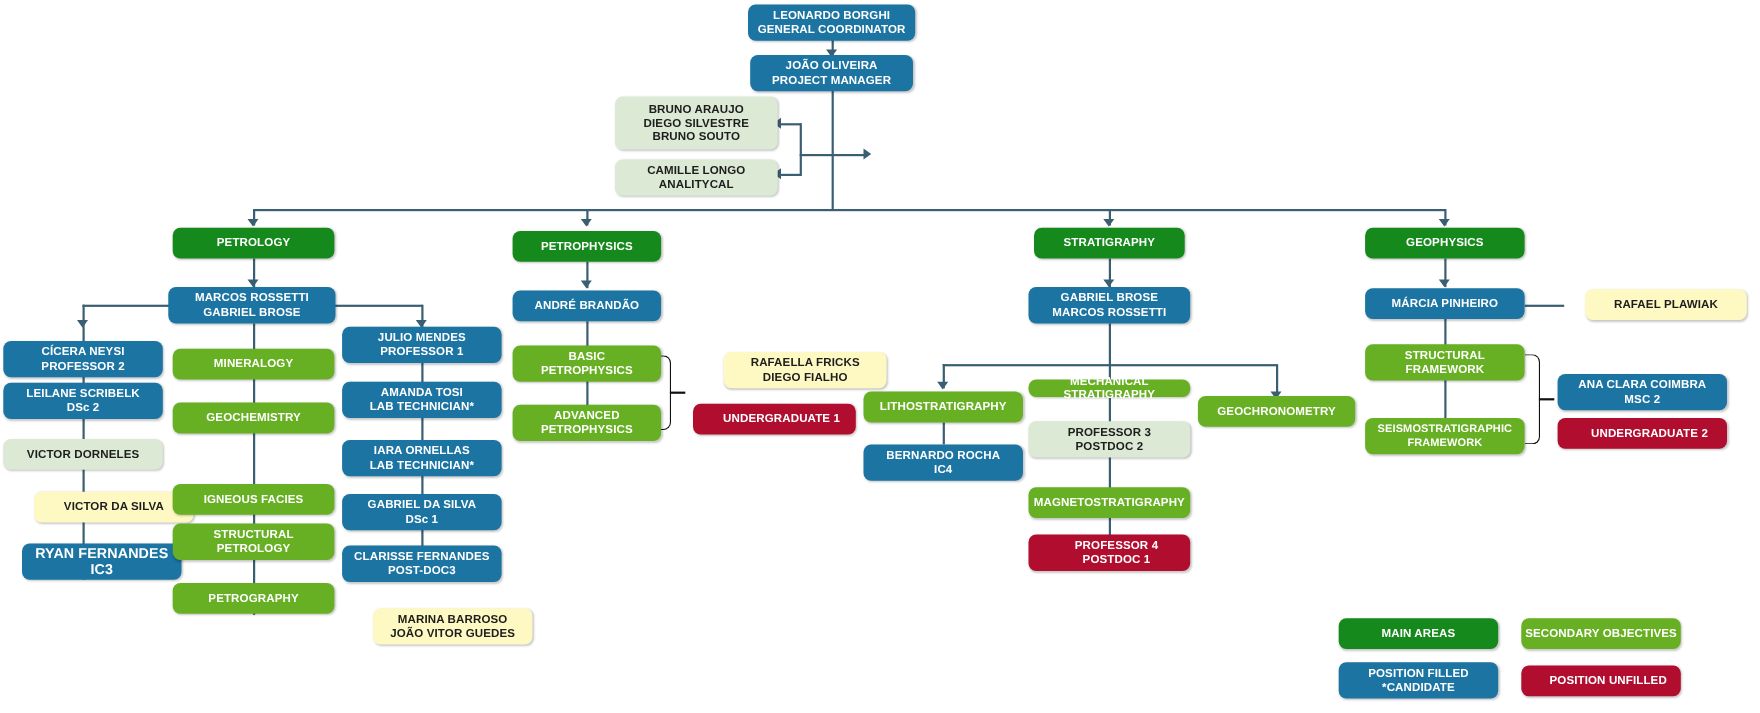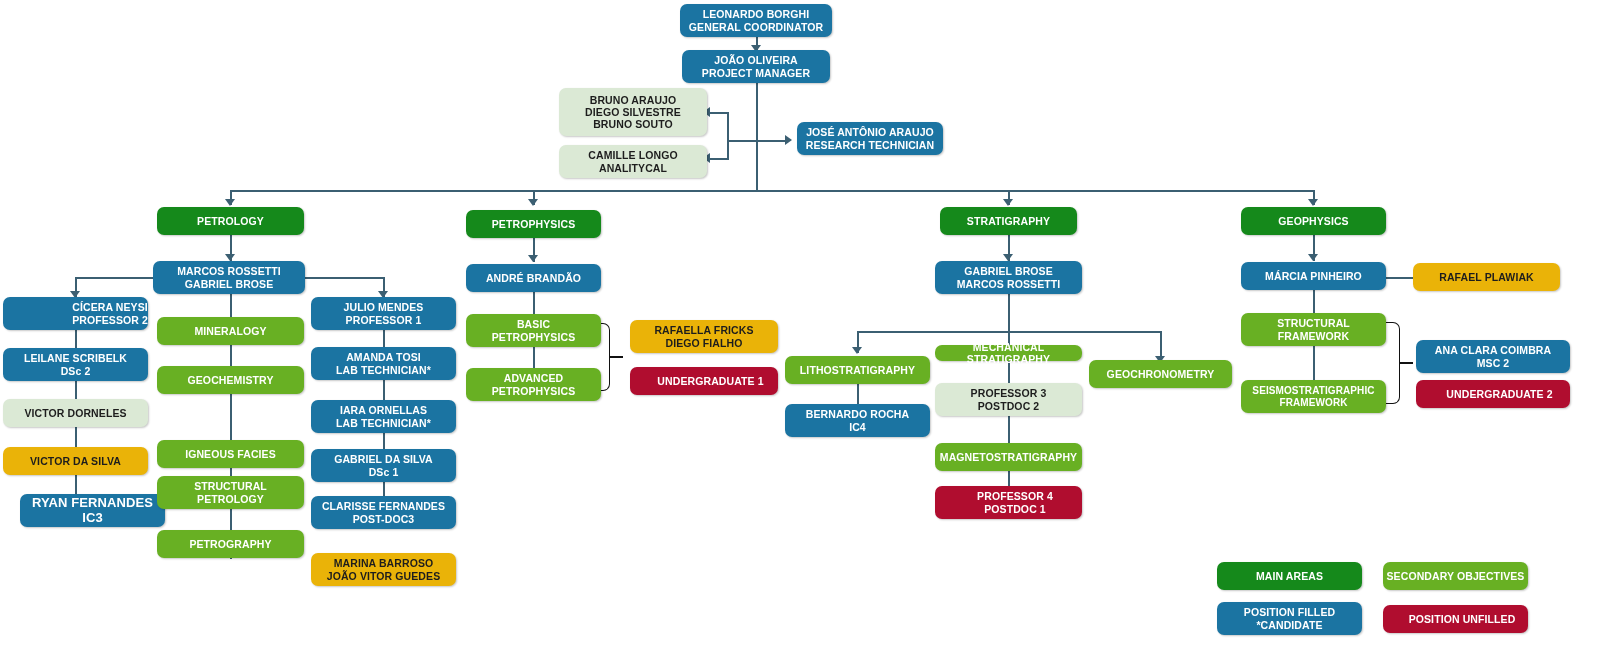--- a/index.html
+++ b/index.html
@@ -31,21 +31,21 @@
     white-space: nowrap;
     z-index: 5;
     box-shadow: 1px 1px 2px rgba(0,0,0,0.22);
   }
   
   .t-darkgreen { background: #15891b; color: #ffffff; }
   .t-lightgreen { background: #68b023; color: #ffffff; }
   .t-blue { background: #1b74a2; color: #ffffff; }
   .t-red { background: #b00d2f; color: #ffffff; padding-left: 13px; }
   .t-palegreen { background: #dbe9d5; color: #1d1d1d; }
-  .t-cream { background: #eab308; color: #1d1d1d; }
+  .t-cream { background: #fef9c3; color: #1d1d1d; margin-left: 28px; }
 
   .line {
     position: absolute;
     background: #3b5f72;
     z-index: 1;
   }
   .line.h { height: 1.6px; }
   .line.v { width: 1.6px; }
 
   .brace {
@@ -139,26 +139,20 @@
     </span>
   </div>
 
   <div class="node t-palegreen" style="left:559px; top:145px; width:148px; height:33px; font-size:10.5px;">
     <span>
       <span>CAMILLE LONGO</span><br>
       <span>ANALITYCAL</span>
     </span>
   </div>
 
-  <div class="node t-blue" style="left:797px; top:122px; width:146px; height:33px; font-size:10.5px;">
-    <span>
-      <span>JOSÉ ANTÔNIO ARAUJO</span><br>
-      <span>RESEARCH TECHNICIAN</span>
-    </span>
-  </div>
 
   <div class="node t-darkgreen" style="left:157px; top:207px; width:147px; height:28px; font-size:10.5px;">PETROLOGY</div>
 
   <div class="line v" style="left:230px; top:235px; height:26px;"></div>
   <div class="arrow down" style="left:225px; top:254px;"></div>
 
   <div class="node t-blue" style="left:153px; top:261px; width:152px; height:33px; font-size:10.5px;">
     <span>
       <span>MARCOS ROSSETTI</span><br>
       <span>GABRIEL BROSE</span>
@@ -171,21 +165,21 @@
   <div class="arrow down" style="left:70px; top:291px;"></div>
   <div class="line v" style="left:383px; top:277px; height:20px;"></div>
   <div class="arrow down" style="left:378px; top:291px;"></div>
 
   <div class="line v" style="left:230px; top:294px; height:265px;"></div>
 
   <div class="line v" style="left:75px; top:297px; height:230px;"></div>
 
   <div class="line v" style="left:383px; top:297px; height:230px;"></div>
 
-  <div class="node t-blue" style="left:3px; top:297px; width:145px; height:33px; font-size:10.5px;justify-content:flex-end;">
+  <div class="node t-blue" style="left:3px; top:310px; width:145px; height:33px; font-size:10.5px;">
     <span>
       <span>CÍCERA NEYSI</span><br>
       <span>PROFESSOR 2</span>
     </span>
   </div>
   <div class="node t-blue" style="left:3px; top:348px; width:145px; height:33px; font-size:10.5px;">
     <span>
       <span>LEILANE SCRIBELK</span><br>
       <span>DSc 2</span>
     </span>

